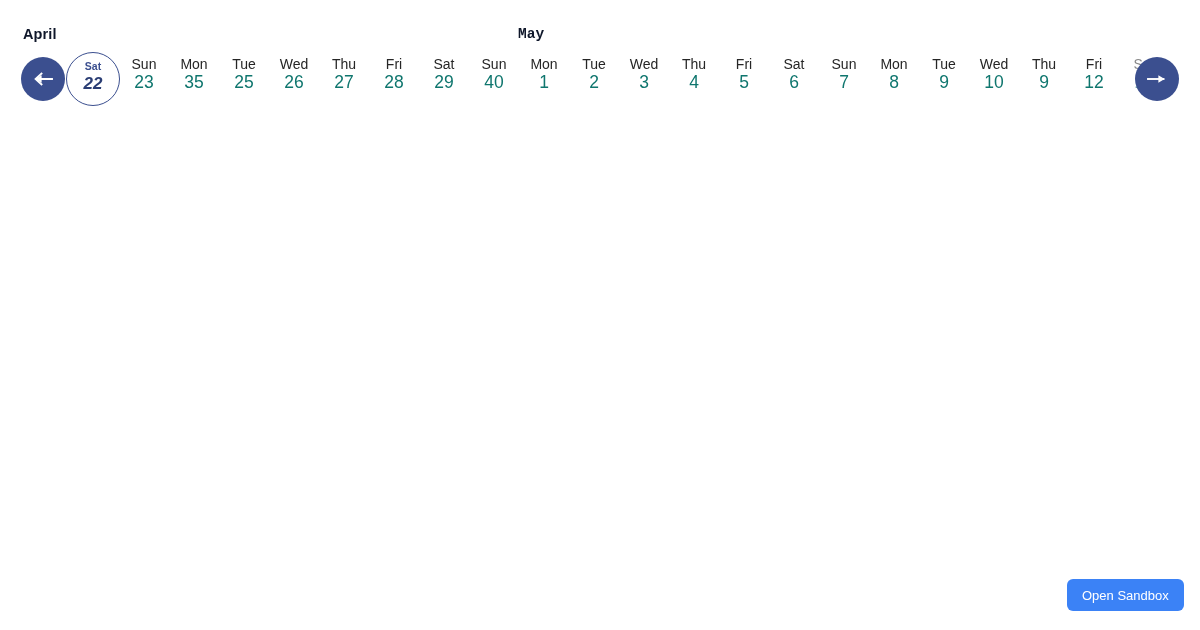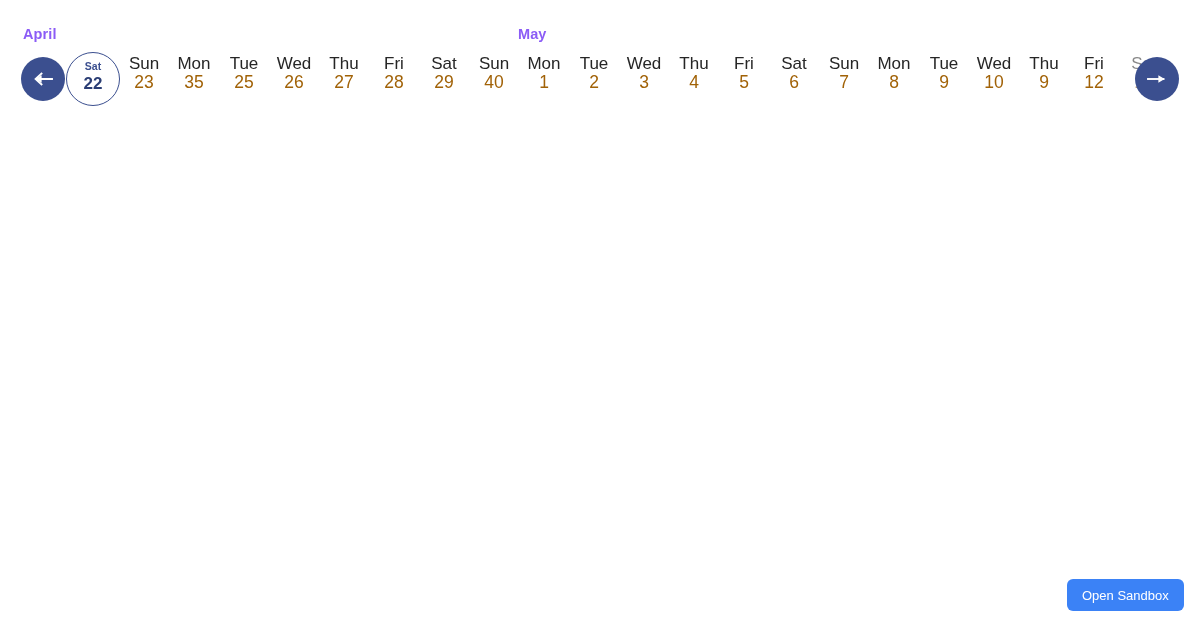--- a/index.html
+++ b/index.html
@@ -29,21 +29,21 @@
     left: 0;
     top: 0;
     width: 1200px;
     height: 48px;
   }
   .month-label {
     position: absolute;
     top: 26px;
     font-size: 14.5px;
     font-weight: bold;
-    color: #8b5cf6;
+    color: #0f172a;
     letter-spacing: 0.1px;
     white-space: nowrap;
   }
 
   .days-row {
     position: absolute;
     left: 0;
     top: 48px;
     width: 1200px;
     height: 66px;
@@ -54,30 +54,30 @@
     position: absolute;
     top: 0;
     width: 50px;
     height: 62px;
     text-align: center;
     color: #1b1b1b;
     user-select: none;
   }
   .day-cell .dow {
     display: block;
-    font-size: 17px;
+    font-size: 14px;
     line-height: 14px;
     padding-top: 9px;
     color: #262626;
   }
   .day-cell .dnum {
     display: block;
     font-size: 17.5px;
     line-height: 23px;
-    color: #a16207;
+    color: #0f766e;
   }
 
   
   .day-cell.selected {
     width: 54px;
     height: 54px;
     top: 4px;
     border: 1.6px solid #3b4f8f;
     border-radius: 50%;
     box-sizing: border-box;
@@ -87,20 +87,21 @@
     font-size: 10.5px;
     line-height: 13px;
     font-weight: bold;
     color: #3b4f8f;
   }
   .day-cell.selected .dnum {
     font-size: 17px;
     line-height: 21px;
     font-weight: bold;
     color: #2a3d74;
+    font-style: italic;
   }
 
   
   .day-cell.clipped {
     opacity: 0.55;
   }
 
   
   .nav-arrow {
     position: absolute;
@@ -140,21 +141,21 @@
     white-space: nowrap;
   }
 </style>
 </head>
 <body>
 
 <div id="datepicker">
 
   <div class="month-labels">
       <div class="month-label" style="left: 23px;">April</div>
-      <div class="month-label" style="left: 518px;">May</div>
+      <div class="month-label" style="left: 518px; font-family: Liberation Mono, monospace;">May</div>
     </div>
 
   <div class="days-row">
       <div class="day-cell selected" style="left: 66px;">
         <span class="dow">Sat</span>
         <span class="dnum">22</span>
       </div>
       <div class="day-cell" style="left: 119px;">
         <span class="dow">Sun</span>
         <span class="dnum">23</span>

